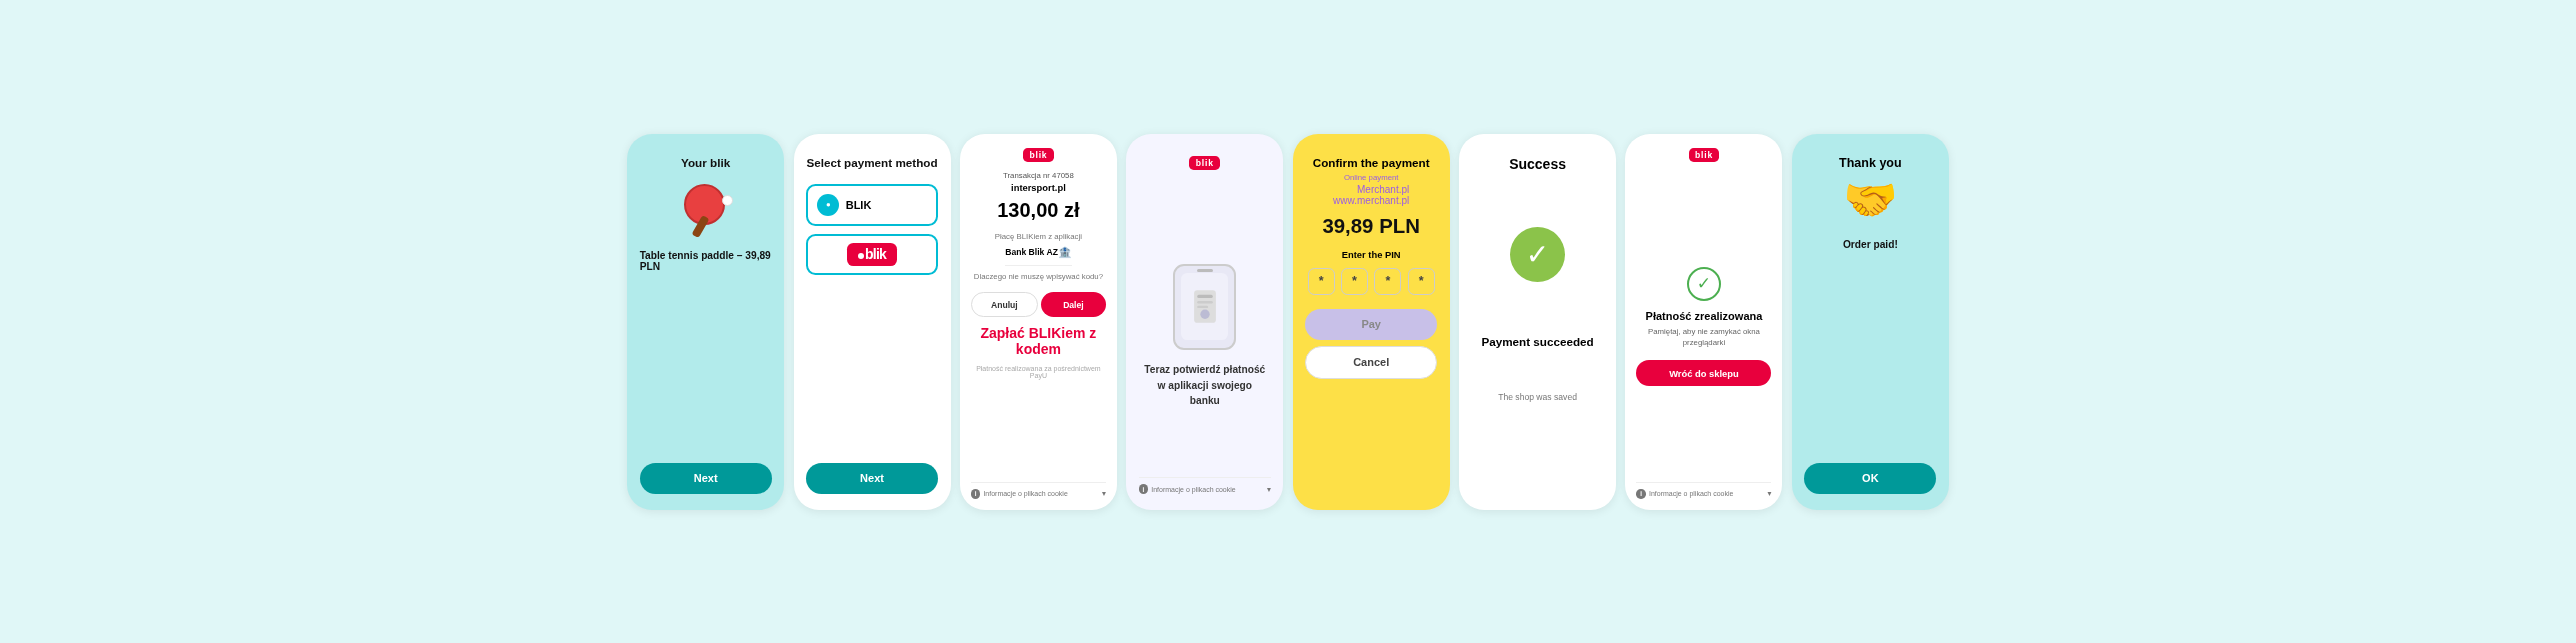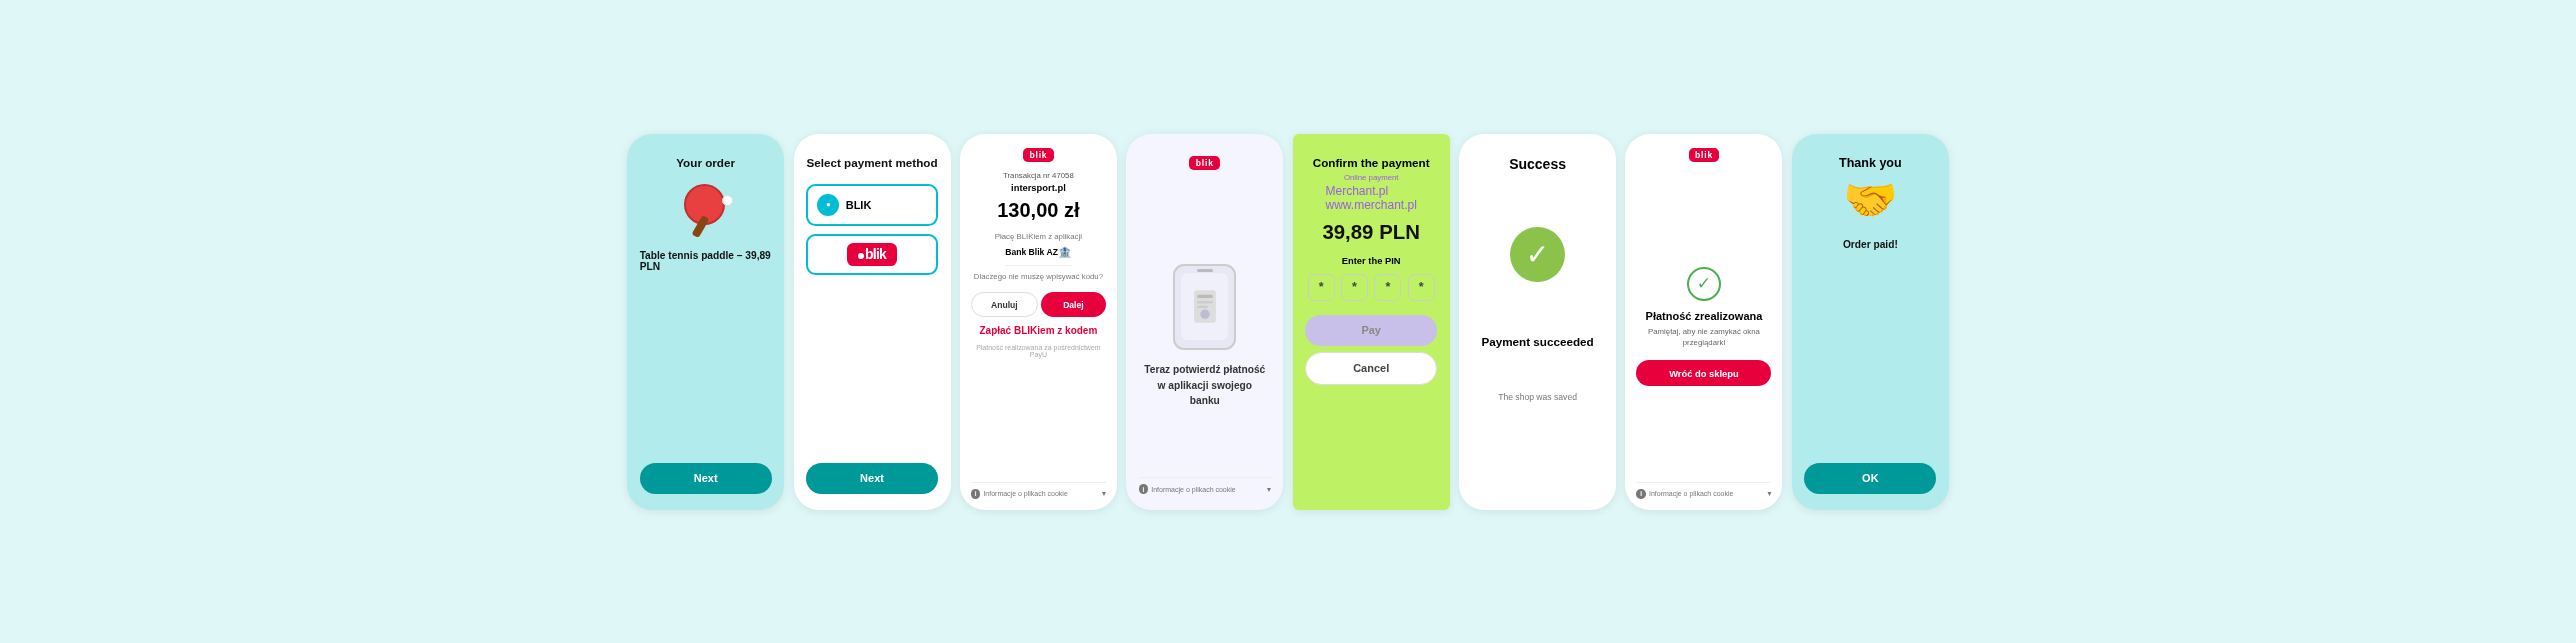--- a/index.html
+++ b/index.html
@@ -158,21 +158,21 @@
       padding: 6.3px;
       border: none;
       border-radius: 15.7px;
       background: #e8003d;
       color: #fff;
       font-size: 8.6px;
       font-weight: 700;
       cursor: pointer;
     }
     .blik-code-link {
-      font-size: 10px;
+      font-size: 14px;
       color: #e8003d;
       font-weight: 700;
       text-align: center;
       margin-bottom: 7.8px;
     }
     .payu-text {
       font-size: 7px;
       color: #aaa;
       text-align: center;
       margin-bottom: 4.7px;
@@ -232,39 +232,38 @@
       font-size: 10.2px;
       font-weight: 600;
       text-align: center;
       color: #333;
       line-height: 1.5;
       padding: 0 3.1px;
     }
 
     
     .screen5 {
-      background: #bef264;
-      border-radius: 6px;
+      background: #fde047;
     }
     .screen5-title {
       font-size: 11.7px;
       font-weight: 700;
       margin-bottom: 4.7px;
       text-align: center;
     }
     .online-payment-link {
       font-size: 7.8px;
       color: #9b5de5;
       text-align: center;
       margin-bottom: 1.6px;
     }
     .merchant-link {
-      font-size: 12px;
+      font-size: 10px;
       color: #9b5de5;
-      text-align: left;
+      text-align: right;
       margin-bottom: 9.4px;
     }
     .amount-confirm {
       font-size: 20.4px;
       font-weight: 900;
       text-align: left;
       margin-bottom: 11px;
       color: #111;
     }
     .pin-label {
@@ -490,21 +489,21 @@
       color: #fff;
       font-size: 6.3px;
       font-weight: 700;
       margin-right: 3.1px;
     }
   </style>
 </head>
 <body>
 
 <div class="screen" style="background:#b2ebeb;">
-  <div class="screen-title">Your order</div>
+  <div class="screen-title">Your blik</div>
   <div class="paddle-container">
     <div class="paddle-head"></div>
     <div class="paddle-grip"></div>
     <div class="paddle-ball"></div>
   </div>
   <div class="product-name">Table tennis paddle – 39,89 PLN</div>
   <div class="spacer"></div>
   <button class="btn-next">Next</button>
 </div>
 

